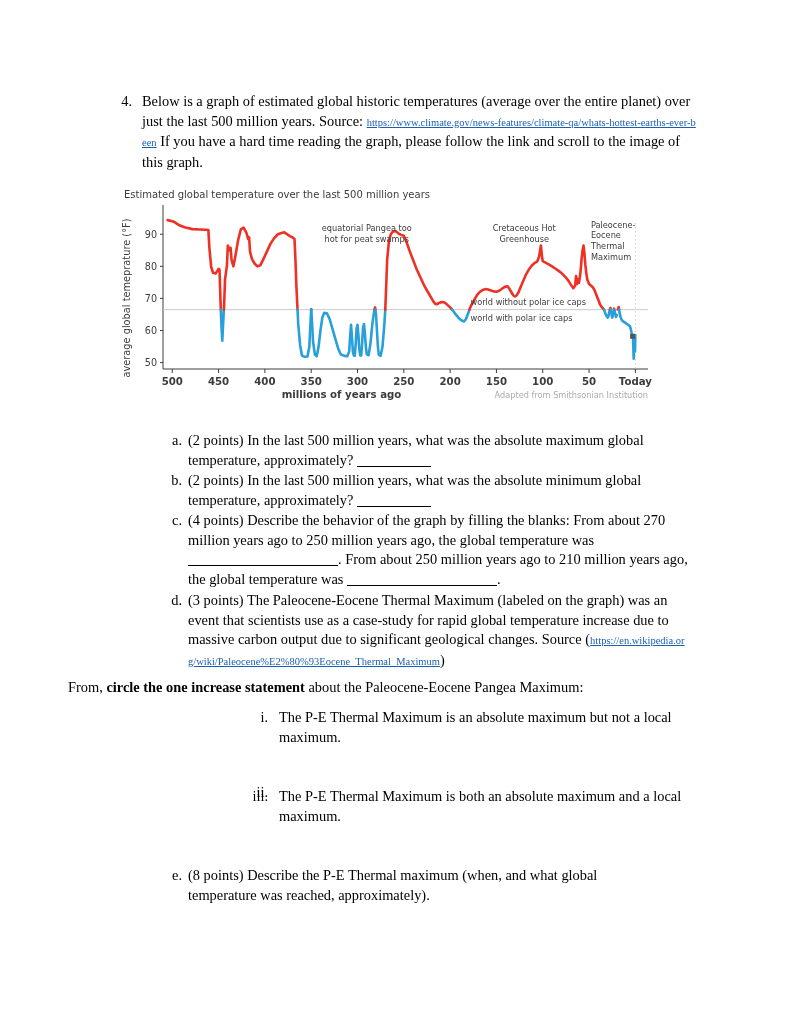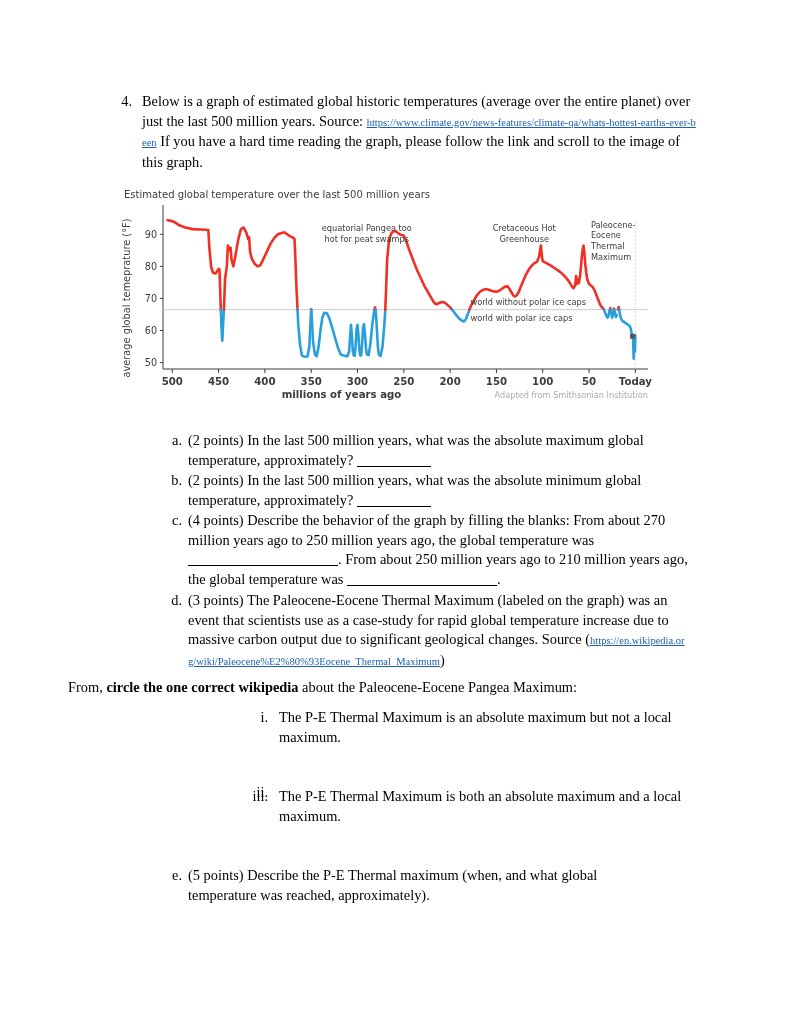--- a/index.html
+++ b/index.html
@@ -215,34 +215,34 @@
   </div>
 
   <div class="marker" style="left:160px; top:591px; width:22px;">d.</div>
   <div class="q-block" style="left:188px; top:591px; width:504px;">
     <span class="body-text">(3 points) The Paleocene-Eocene Thermal Maximum (labeled on the graph) was an event that scientists use as a case-study for rapid global temperature increase due to massive carbon output due to significant geological changes.</span>
     <span class="body-text">Source (</span><a class="lnk" href="#">https://en.wikipedia.org/wiki/Paleocene%E2%80%93Eocene_Thermal_Maximum</a><span class="body-text">)</span>
   </div>
 
   <div class="q-block" style="left:68px; top:678px; width:660px;">
     <span class="body-text">From,</span>
-    <span class="body-text bold">circle the one correct wikipedia</span>
+    <span class="body-text bold">circle the one increase statement</span>
     <span class="body-text">about the Paleocene-Eocene Pangea Maximum:</span>
   </div>
 
   <div class="marker" style="left:242px; top:708px; width:26px;">i.</div>
   <div class="q-block" style="left:279px; top:708px; width:420px;">
     <span class="body-text">The P-E Thermal Maximum is an absolute maximum but not a local maximum.</span>
   </div>
 
   <div class="marker" style="left:242px; top:747px; width:26px;margin-top:36px;">ii.</div>
 
   <div class="marker" style="left:242px; top:787px; width:26px;text-align:right;">iii.</div>
   <div class="q-block" style="left:279px; top:787px; width:420px;">
     <span class="body-text">The P-E Thermal Maximum is both an absolute maximum and a local maximum.</span>
   </div>
 
   <div class="marker" style="left:160px; top:866px; width:22px;">e.</div>
   <div class="q-block" style="left:188px; top:866px; width:480px;">
-    <span class="body-text">(5 points) Describe the P-E Thermal maximum (when, and what global temperature was reached, approximately).</span>
+    <span class="body-text">(8 points) Describe the P-E Thermal maximum (when, and what global temperature was reached, approximately).</span>
   </div>
 
 </div>
 
 </body></html>

